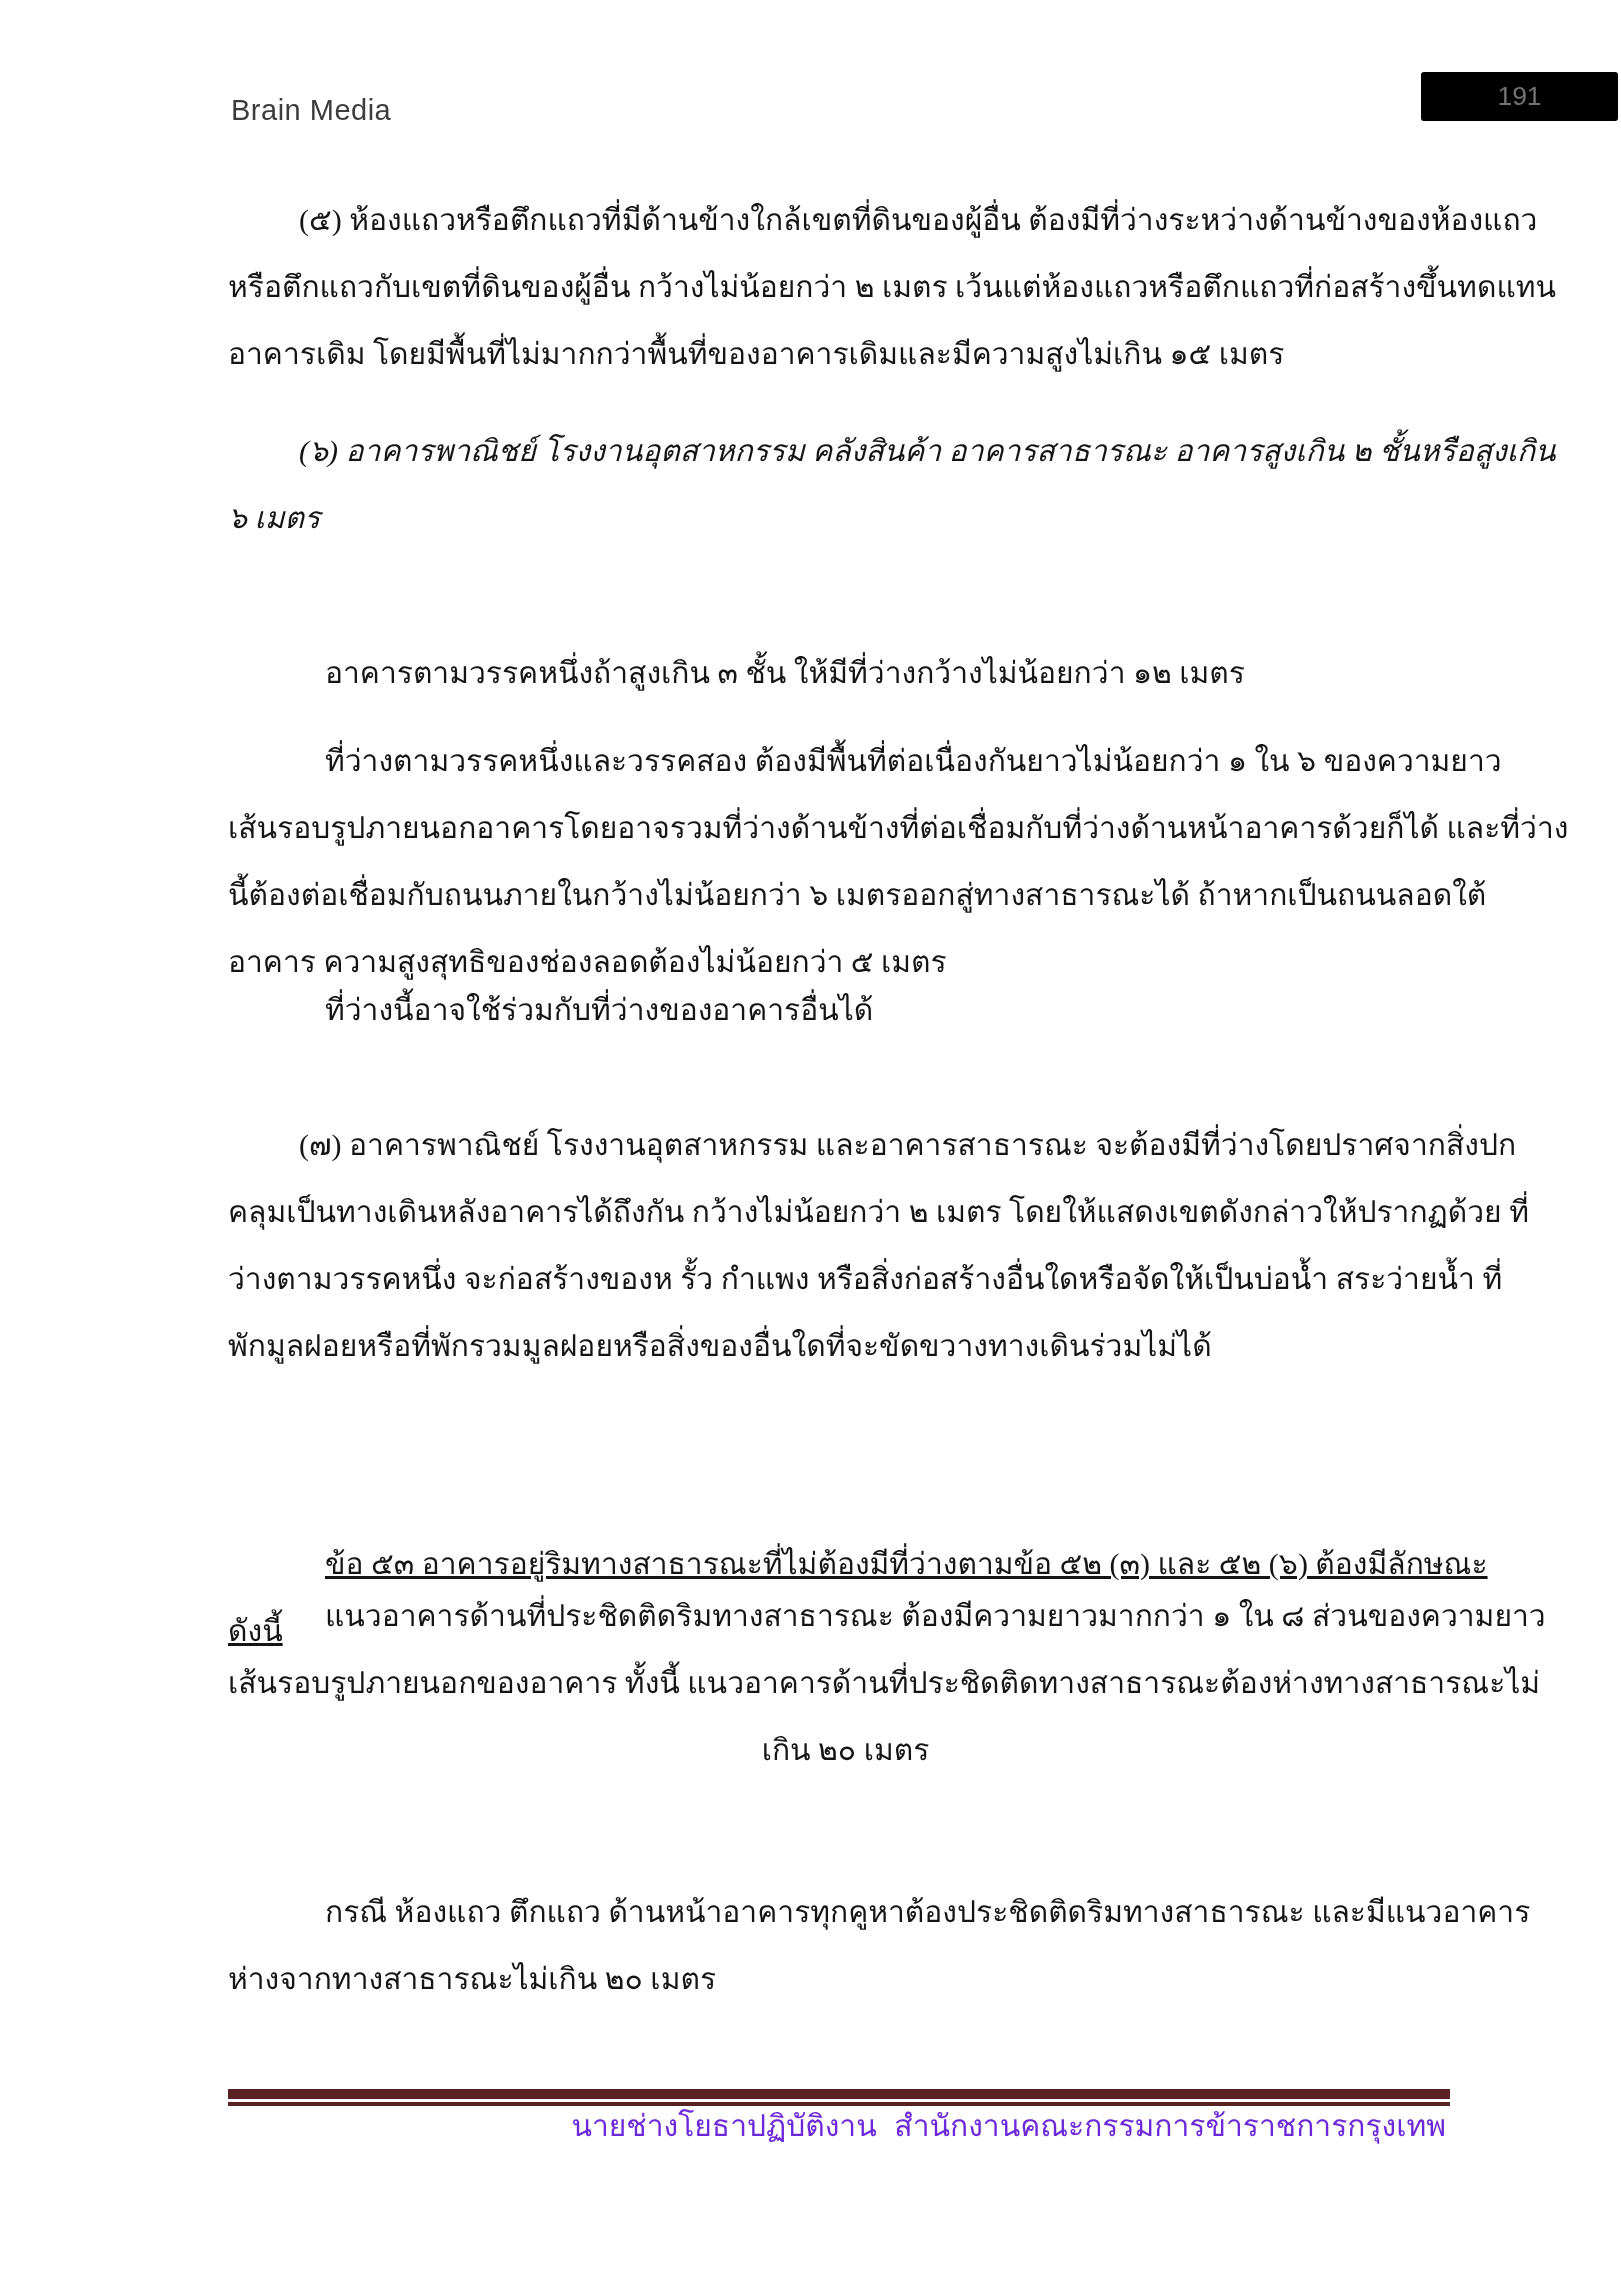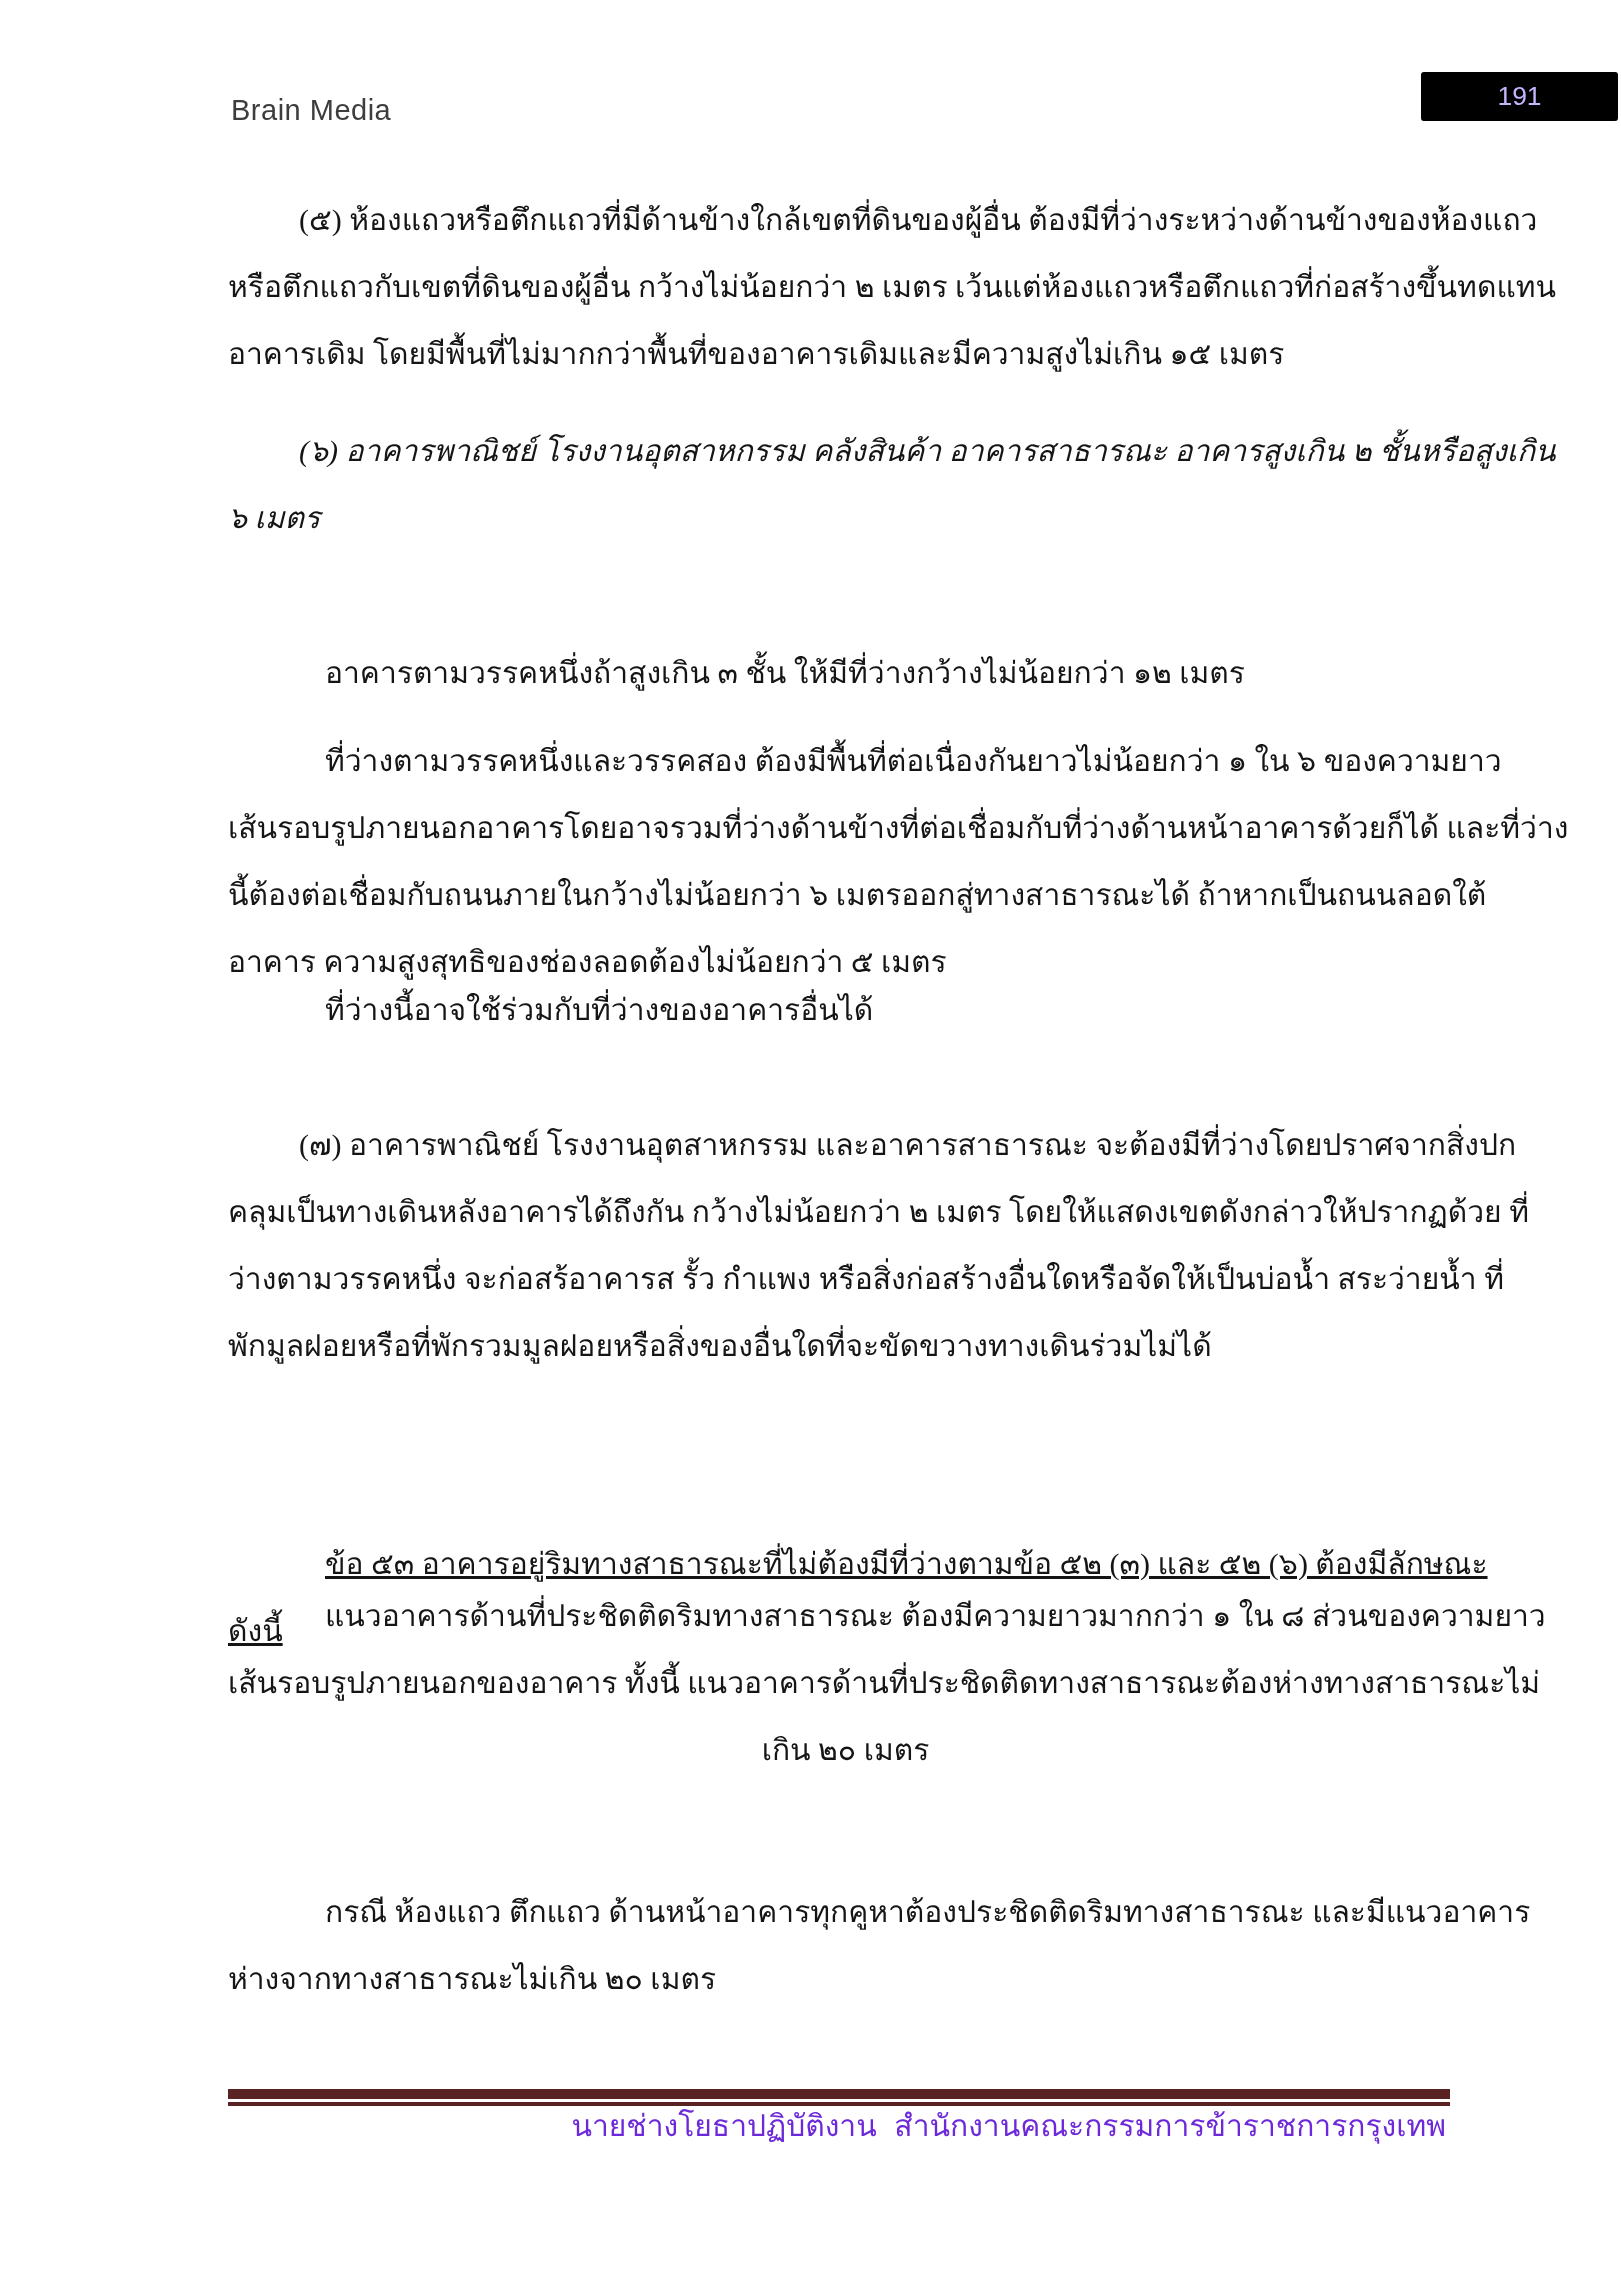--- a/index.html
+++ b/index.html
@@ -22,21 +22,21 @@
     color: #3d3d3d;
     letter-spacing: 0.5px;
   }
   .pagenum-badge {
     position: absolute;
     left: 1421px;
     top: 72px;
     width: 197px;
     height: 49px;
     background: #000000;
-    color: #c4b5fd;
+    color: #737373;
     display: flex;
     align-items: center;
     justify-content: center;
     font-family: "Liberation Sans", "DejaVu Sans", sans-serif;
     font-size: 26.5px;
     border-radius: 2.9px;
   }
   .para {
     position: absolute;
     left: 228px;
@@ -112,21 +112,21 @@
     <div class="line">อาคาร ความสูงสุทธิของช่องลอดต้องไม่น้อยกว่า ๕ เมตร</div>
   </div>
 
   <div class="para indent-lg p5">
     <div class="line">ที่ว่างนี้อาจใช้ร่วมกับที่ว่างของอาคารอื่นได้</div>
   </div>
 
   <div class="para indent-sm p6">
     <div class="line">(๗) อาคารพาณิชย์ โรงงานอุตสาหกรรม และอาคารสาธารณะ จะต้องมีที่ว่างโดยปราศจากสิ่งปก</div>
     <div class="line">คลุมเป็นทางเดินหลังอาคารได้ถึงกัน กว้างไม่น้อยกว่า ๒ เมตร โดยให้แสดงเขตดังกล่าวให้ปรากฏด้วย ที่</div>
-    <div class="line">ว่างตามวรรคหนึ่ง จะก่อสร้อาคารส รั้ว กำแพง หรือสิ่งก่อสร้างอื่นใดหรือจัดให้เป็นบ่อน้ำ สระว่ายน้ำ ที่</div>
+    <div class="line">ว่างตามวรรคหนึ่ง จะก่อสร้างของห รั้ว กำแพง หรือสิ่งก่อสร้างอื่นใดหรือจัดให้เป็นบ่อน้ำ สระว่ายน้ำ ที่</div>
     <div class="line">พักมูลฝอยหรือที่พักรวมมูลฝอยหรือสิ่งของอื่นใดที่จะขัดขวางทางเดินร่วมไม่ได้</div>
   </div>
 
   <div class="para indent-lg p7">
     <div class="line">ข้อ ๕๓ อาคารอยู่ริมทางสาธารณะที่ไม่ต้องมีที่ว่างตามข้อ ๕๒ (๓) และ ๕๒ (๖) ต้องมีลักษณะ</div>
     <div class="line">ดังนี้</div>
   </div>
 
   <div class="para indent-lg p8">
     <div class="line">แนวอาคารด้านที่ประชิดติดริมทางสาธารณะ ต้องมีความยาวมากกว่า ๑ ใน ๘ ส่วนของความยาว</div>

